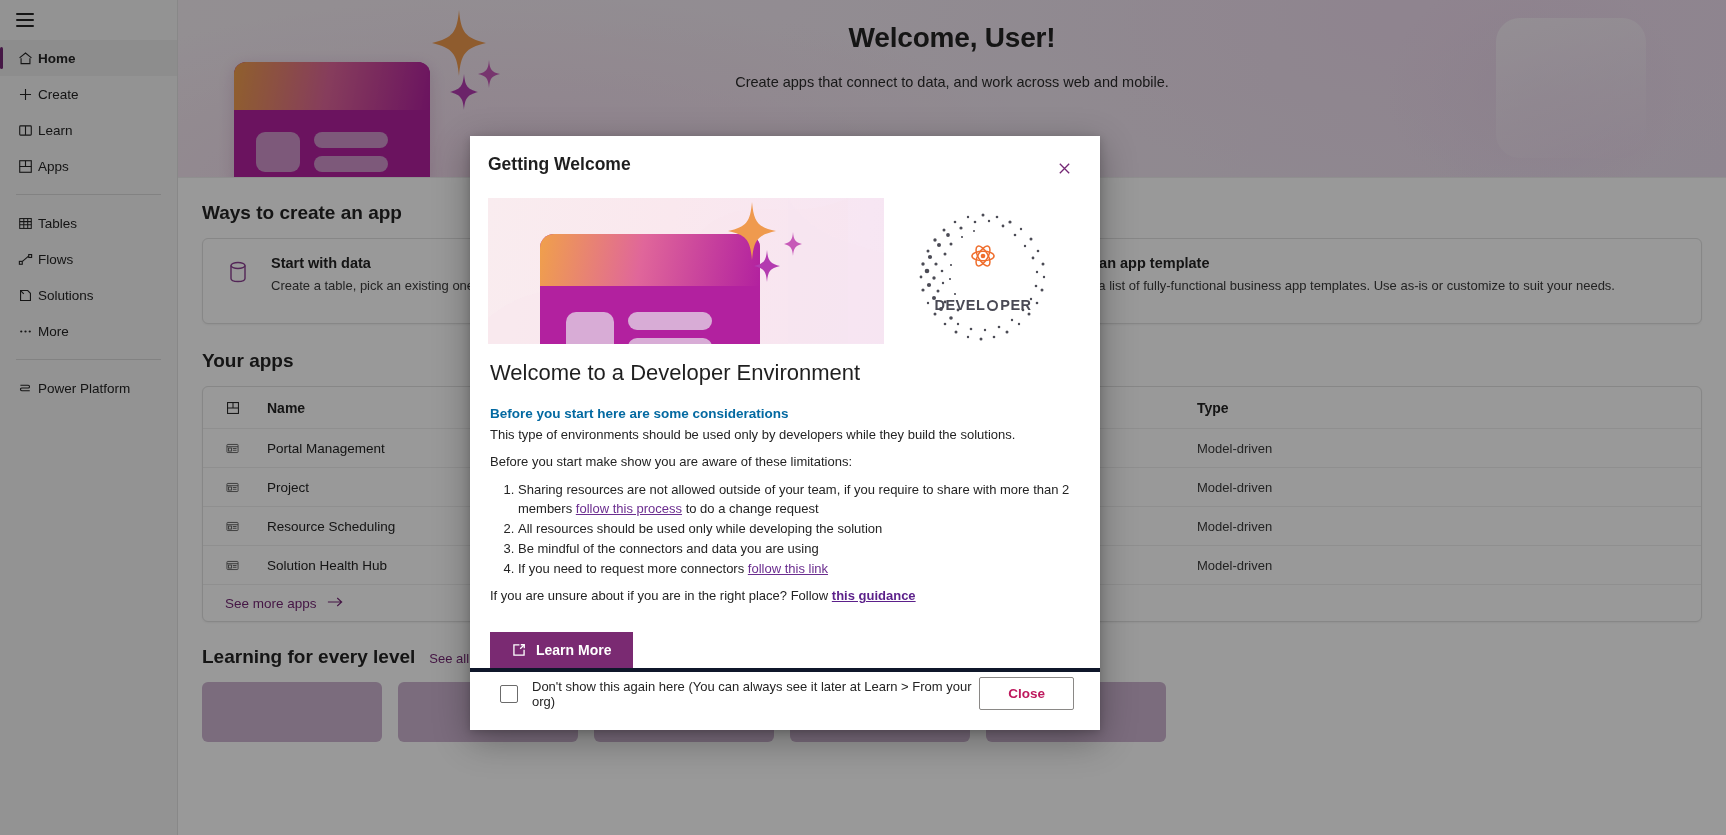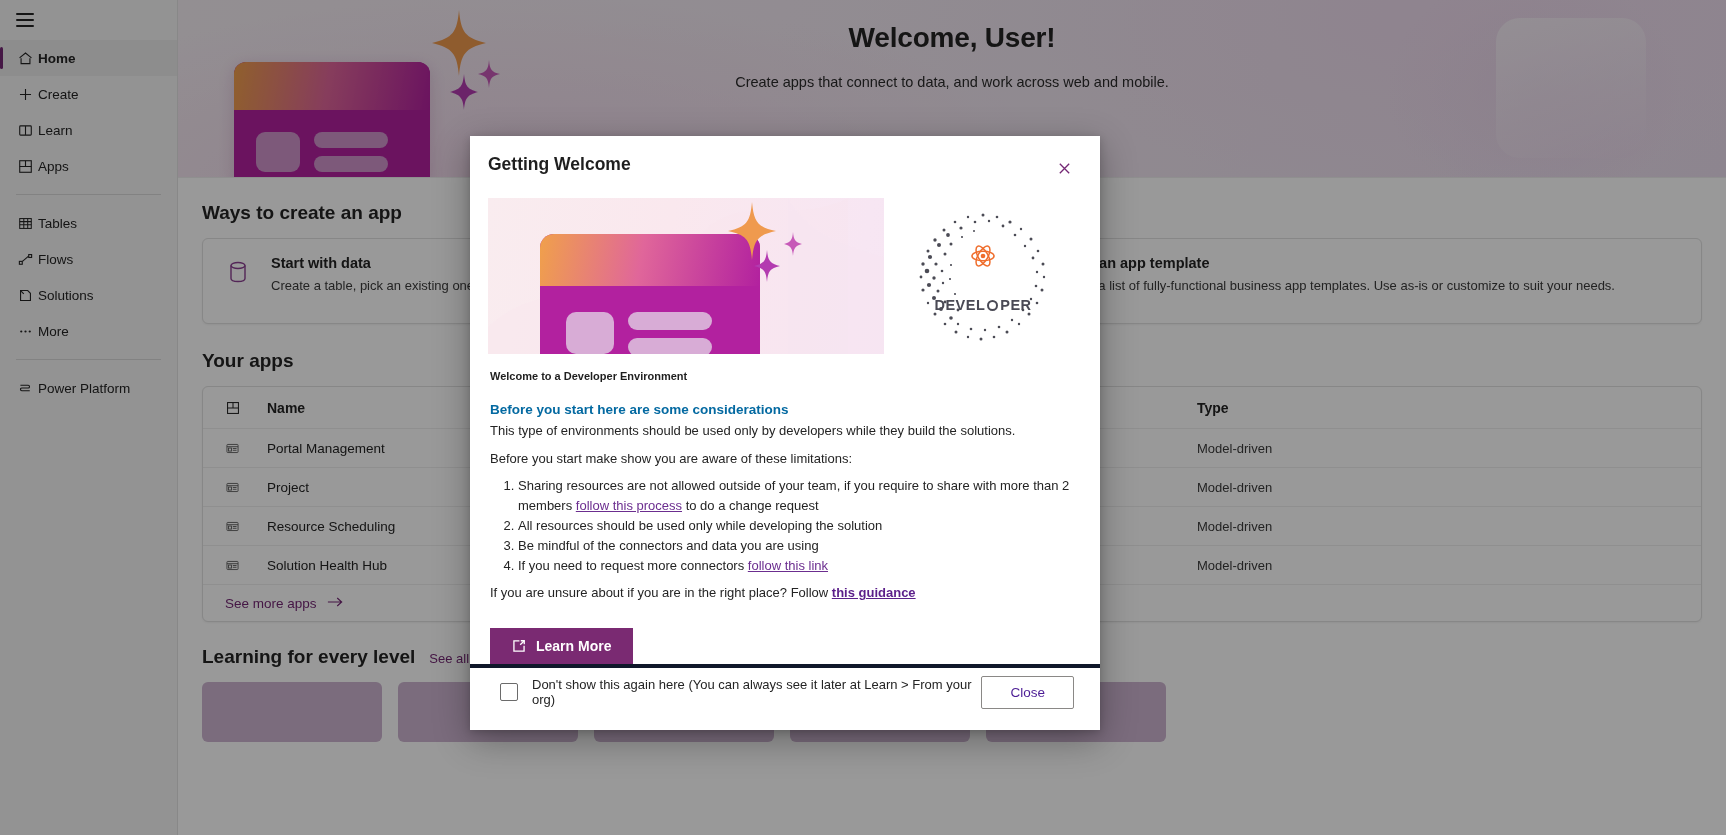--- a/index.html
+++ b/index.html
@@ -133,21 +133,21 @@
     position:absolute; right:0; top:0; width:198px; height:158px; background:#fff;
     display:flex; align-items:center; justify-content:center;
   }
   .badge { position:relative; width: 132px; height:132px; display:flex; flex-direction:column; align-items:center; justify-content:center;gap:24px; }
   .badge-dots { position:absolute; inset:0; border-radius:50%; }
   .badge-flower { width: 30px; height: 30px; margin-bottom: 2px; }
   .badge-word { font-family: "Liberation Sans", sans-serif; font-weight: 700; font-size: 14.5px; letter-spacing: .5px; color:#4a4a55; display:flex; align-items:center; gap:1px;}
   .badge-word .o-ring { display:inline-block; width:11px; height:11px; border:2px solid #4a4a55; border-radius:50%; margin:0 1px; }
 
   .modal-body { padding: 16px 20px 0 20px; flex: 1; }
-  .mb-h1 { font-size: 11px; font-weight: 700; color:#1f1f1f; margin-bottom: 20px; }
+  .mb-h1 { font-size: 22px; font-weight: 400; color:#1f1f1f; margin-bottom: 20px; }
   .mb-h2 { font-size: 13.5px; font-weight: 700; color:#0369a1; margin-bottom: 4px; }
   .mb-p { font-size: 13px; color:#242424; line-height: 1.5; margin-bottom: 12px; }
   .mb-p.tight { margin-bottom: 8px; }
   .mb-list { margin: 0 0 8px 28px; padding:0; font-size: 13px; color:#242424; line-height: 1.47; }
   .mb-list li { margin-bottom: 1px; }
   a.lnk { color:#6b2d8f; text-decoration: underline; cursor:pointer; }
   a.lnk.bold { font-weight: 700; color:#5b1f8a; }
 
   .learn-more-wrap { display:flex; justify-content:flex-start; margin-top: 26px; }
   .btn-learn {
@@ -158,22 +158,22 @@
   .ext-icon { width:14px; height:14px; display:block; }
 
   .modal-foot {
     border-top: 4px solid #0f172a; height: 66px; display:flex; align-items:center;
     justify-content: space-between; padding: 0 26px 14px 30px;
   }
   .chk-wrap { display:flex; align-items:center; gap: 14px; cursor:pointer; }
   .chk { width:18px; height:18px; border:1.6px solid #6b6b6b; background:#fff; border-radius:2px; flex:0 0 18px; }
   .chk-label { font-size: 13px; color:#242424; }
   .btn-close {
-    background:#fff; border:1px solid #8a8886; color:#4c1d95; font-size:13.5px;
-    padding: 8px 28px; cursor:pointer; font-family:"Liberation Sans", sans-serif; border-radius:2px;
+    background:#fff; border:1px solid #8a8886; color:#be185d; font-size:13.5px;
+    padding: 8px 28px; cursor:pointer; font-family:"Liberation Sans", sans-serif; border-radius:2px;font-weight:bold;
   }
 </style>
 </head>
 <body>
 
 <div class="app">
 
   <nav class="sidebar">
     <div class="hamburger-row">
       <div class="hamburger">

